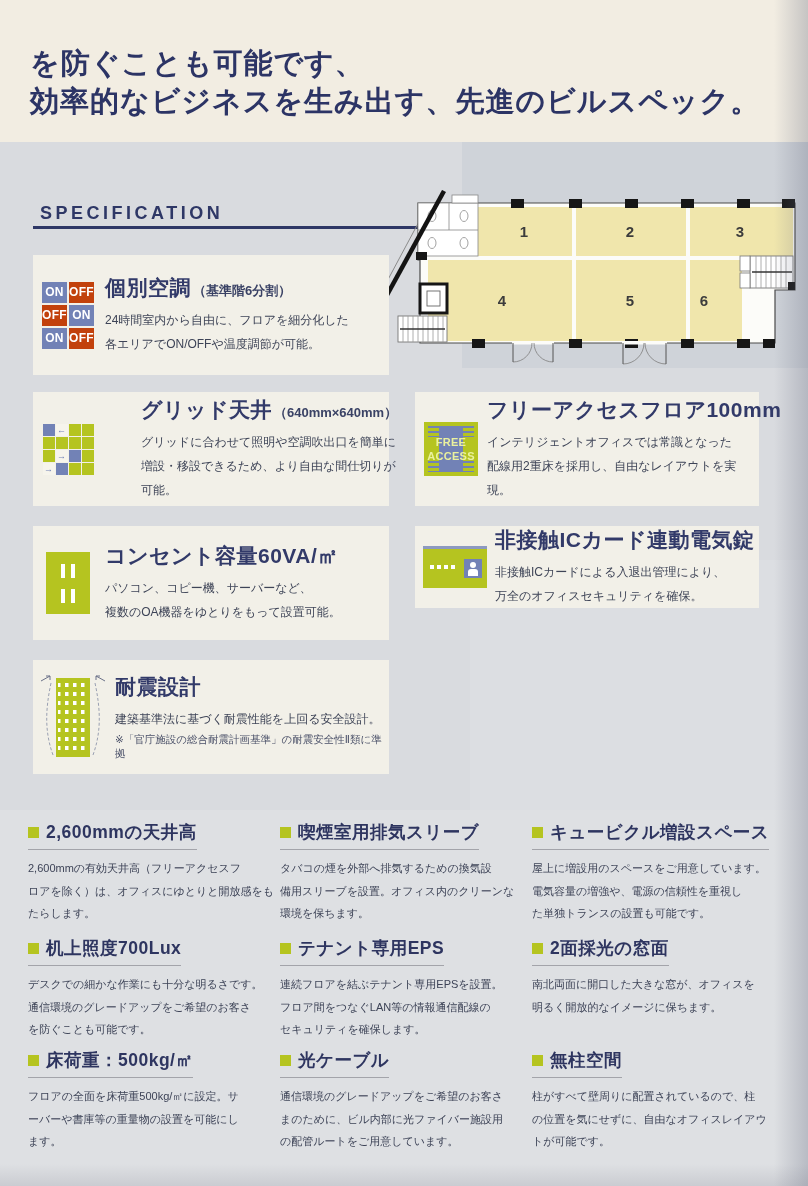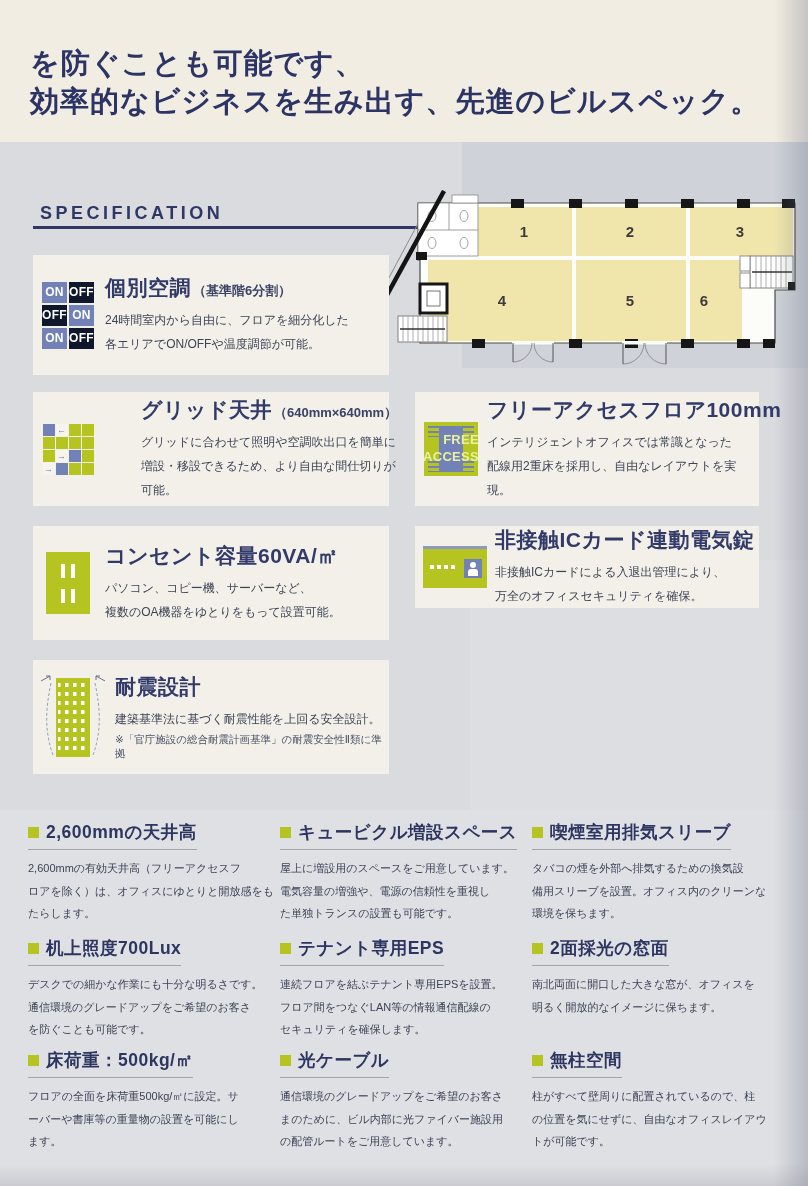--- a/index.html
+++ b/index.html
@@ -34,38 +34,38 @@
   .ftitle-row{display:flex;align-items:baseline;gap:2px;}
   .ftitle{font-size:21px;font-weight:bold;color:#323a69;letter-spacing:.5px;white-space:nowrap;}
   .fnote{font-size:13px;font-weight:bold;color:#3a4265;white-space:nowrap;}
   .fbody{margin:6px 0 0;font-size:12px;line-height:2.0;color:#3e4457;white-space:pre-line;}
   .ffoot{margin:2px 0 0;font-size:10.5px;color:#4a5068;}
 
   
   .onoff{display:grid;grid-template-columns:25px 25px;gap:2px;}
   .oo{height:21px;display:flex;align-items:center;justify-content:center;font-size:12px;font-weight:bold;color:#fff;letter-spacing:.3px;}
   .c-blue{background:#7282b6;}
-  .c-green{background:#0f172a;}
+  .c-green{background:#c2410c;}
 
   
   .gc{display:grid;grid-template-columns:repeat(4,12px);grid-auto-rows:12px;gap:1px;}
   .gc i{display:block;font-style:normal;}
   .gc .g{background:#b5c420;}
   .gc .b{background:#7282b6;}
   .gc .al,.gc .ar{background:#f6f4ec;color:#7282b6;font-size:9px;line-height:12px;text-align:center;font-weight:bold;}
   .gc .al::before{content:"\2190";}
   .gc .ar::before{content:"\2192";}
 
   
   .fa{width:54px;height:54px;background:#b5c420;position:relative;}
   .fa .col{position:absolute;left:50%;top:4px;bottom:4px;width:24px;margin-left:-12px;background:#7282b6;}
   .fa .st{position:absolute;left:4px;right:4px;height:11px;background:repeating-linear-gradient(to bottom,#7282b6 0 2px,rgba(0,0,0,0) 2px 5px);}
   .fa .st-t{top:4px;}
   .fa .st-b{bottom:4px;}
-  .fa .txt{position:absolute;inset:0;display:flex;align-items:center;justify-content:center;text-align:right;font-size:13px;line-height:1.3;font-weight:bold;color:#eaf19e;letter-spacing:.3px;white-space:pre-line;}
+  .fa .txt{position:absolute;inset:0;display:flex;align-items:center;justify-content:center;text-align:center;font-size:11px;line-height:1.3;font-weight:bold;color:#eaf19e;letter-spacing:.3px;white-space:pre-line;}
 
   
   .outlet{width:44px;height:62px;background:#b5c420;display:flex;flex-direction:column;align-items:center;justify-content:center;gap:11px;}
   .sock{display:flex;gap:6px;}
   .sock i{display:block;width:4px;height:14px;background:#fff;}
 
   
   .card{width:64px;height:42px;background:#b5c420;position:relative;border-top:3px solid #8d99c0;}
   .card .chips{position:absolute;left:7px;top:16px;display:flex;gap:3px;}
   .card .chips i{width:4px;height:4px;background:#fff;display:block;}
@@ -317,38 +317,38 @@
         <span class="bullet"></span>
         <span class="t">2,600mmの天井高</span>
       </div>
       <p class="cell-body">2,600mmの有効天井高（フリーアクセスフ
 ロアを除く）は、オフィスにゆとりと開放感をも
 たらします。</p>
     </div>
     <div class="cell">
       <div class="cell-title">
         <span class="bullet"></span>
+        <span class="t">喫煙室用排気スリーブ</span>
+      </div>
+      <p class="cell-body">タバコの煙を外部へ排気するための換気設
+備用スリーブを設置。オフィス内のクリーンな
+環境を保ちます。</p>
+    </div>
+    <div class="cell">
+      <div class="cell-title">
+        <span class="bullet"></span>
         <span class="t">キュービクル増設スペース</span>
       </div>
       <p class="cell-body">屋上に増設用のスペースをご用意しています。
 電気容量の増強や、電源の信頼性を重視し
 た単独トランスの設置も可能です。</p>
     </div>
     <div class="cell">
       <div class="cell-title">
         <span class="bullet"></span>
-        <span class="t">喫煙室用排気スリーブ</span>
-      </div>
-      <p class="cell-body">タバコの煙を外部へ排気するための換気設
-備用スリーブを設置。オフィス内のクリーンな
-環境を保ちます。</p>
-    </div>
-    <div class="cell">
-      <div class="cell-title">
-        <span class="bullet"></span>
         <span class="t">机上照度700Lux</span>
       </div>
       <p class="cell-body">デスクでの細かな作業にも十分な明るさです。
 通信環境のグレードアップをご希望のお客さ
 を防ぐことも可能です。</p>
     </div>
     <div class="cell">
       <div class="cell-title">
         <span class="bullet"></span>
         <span class="t">テナント専用EPS</span>

